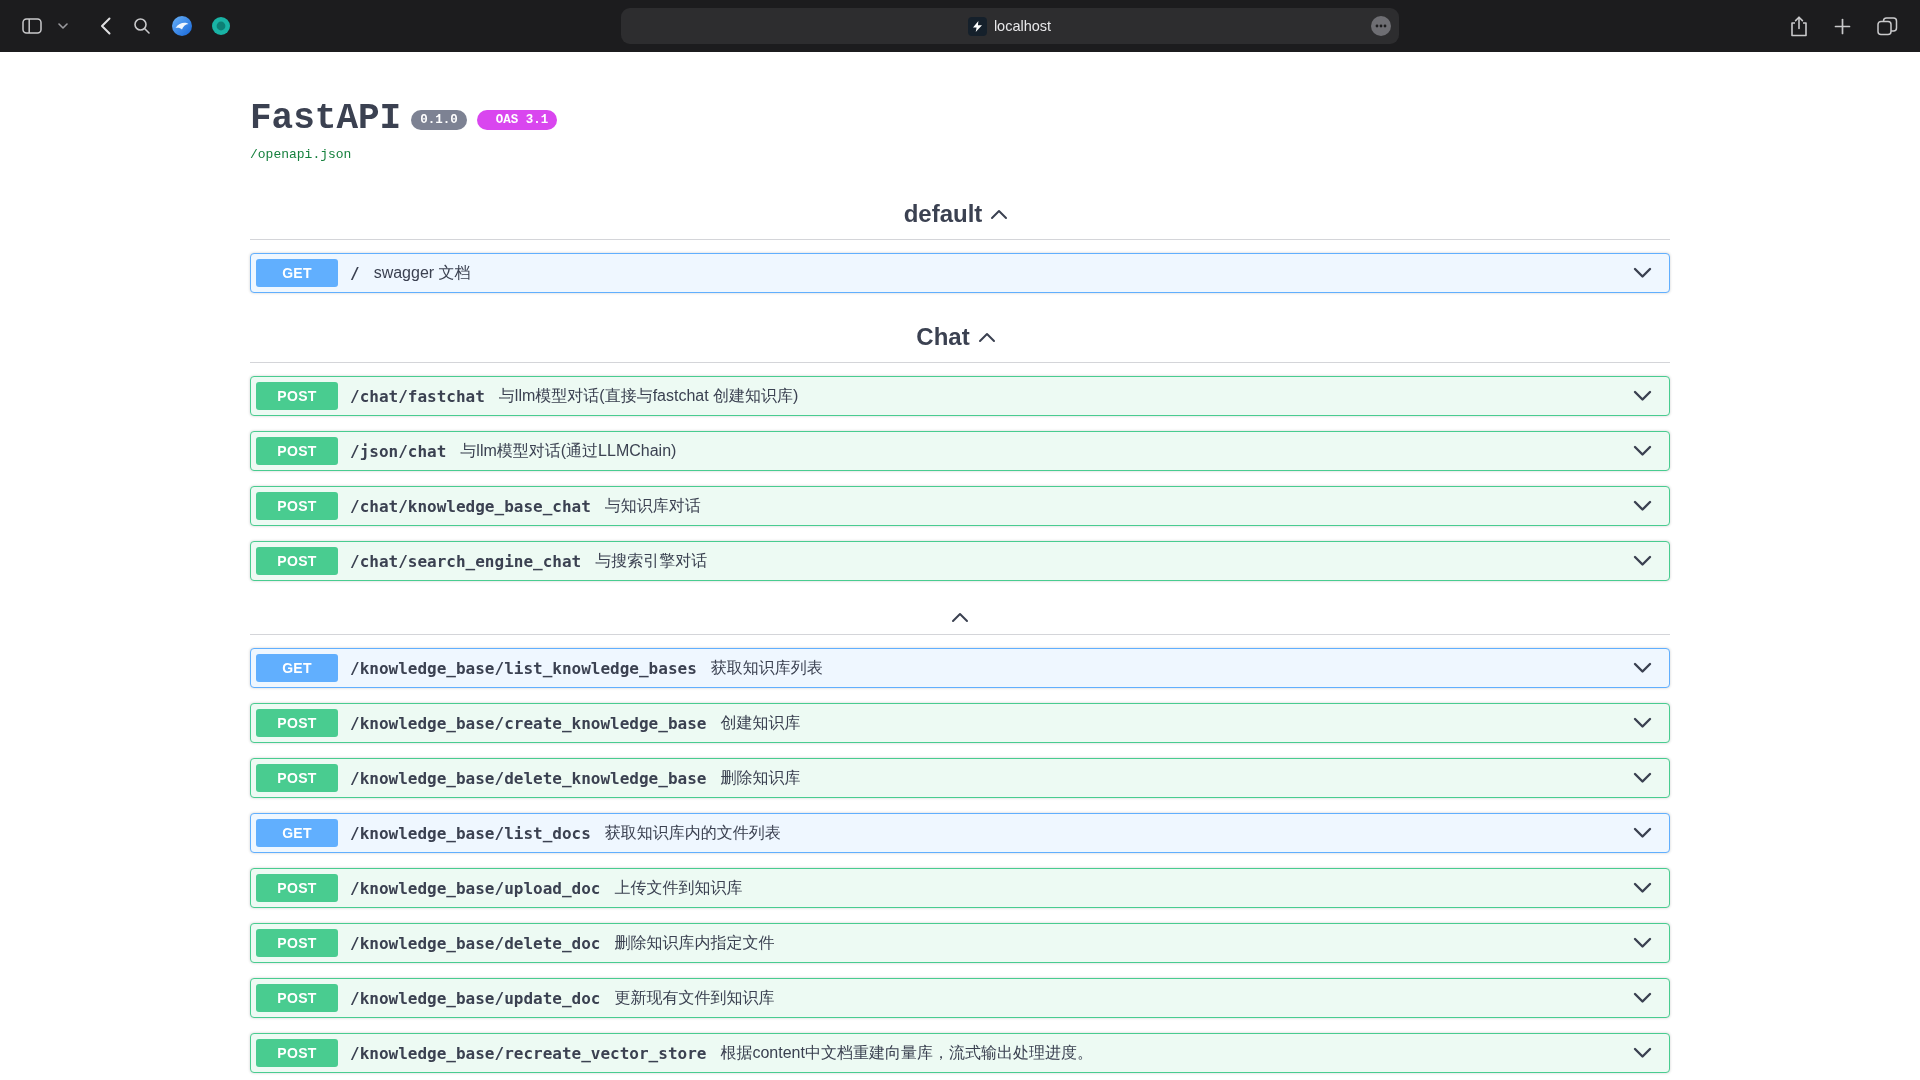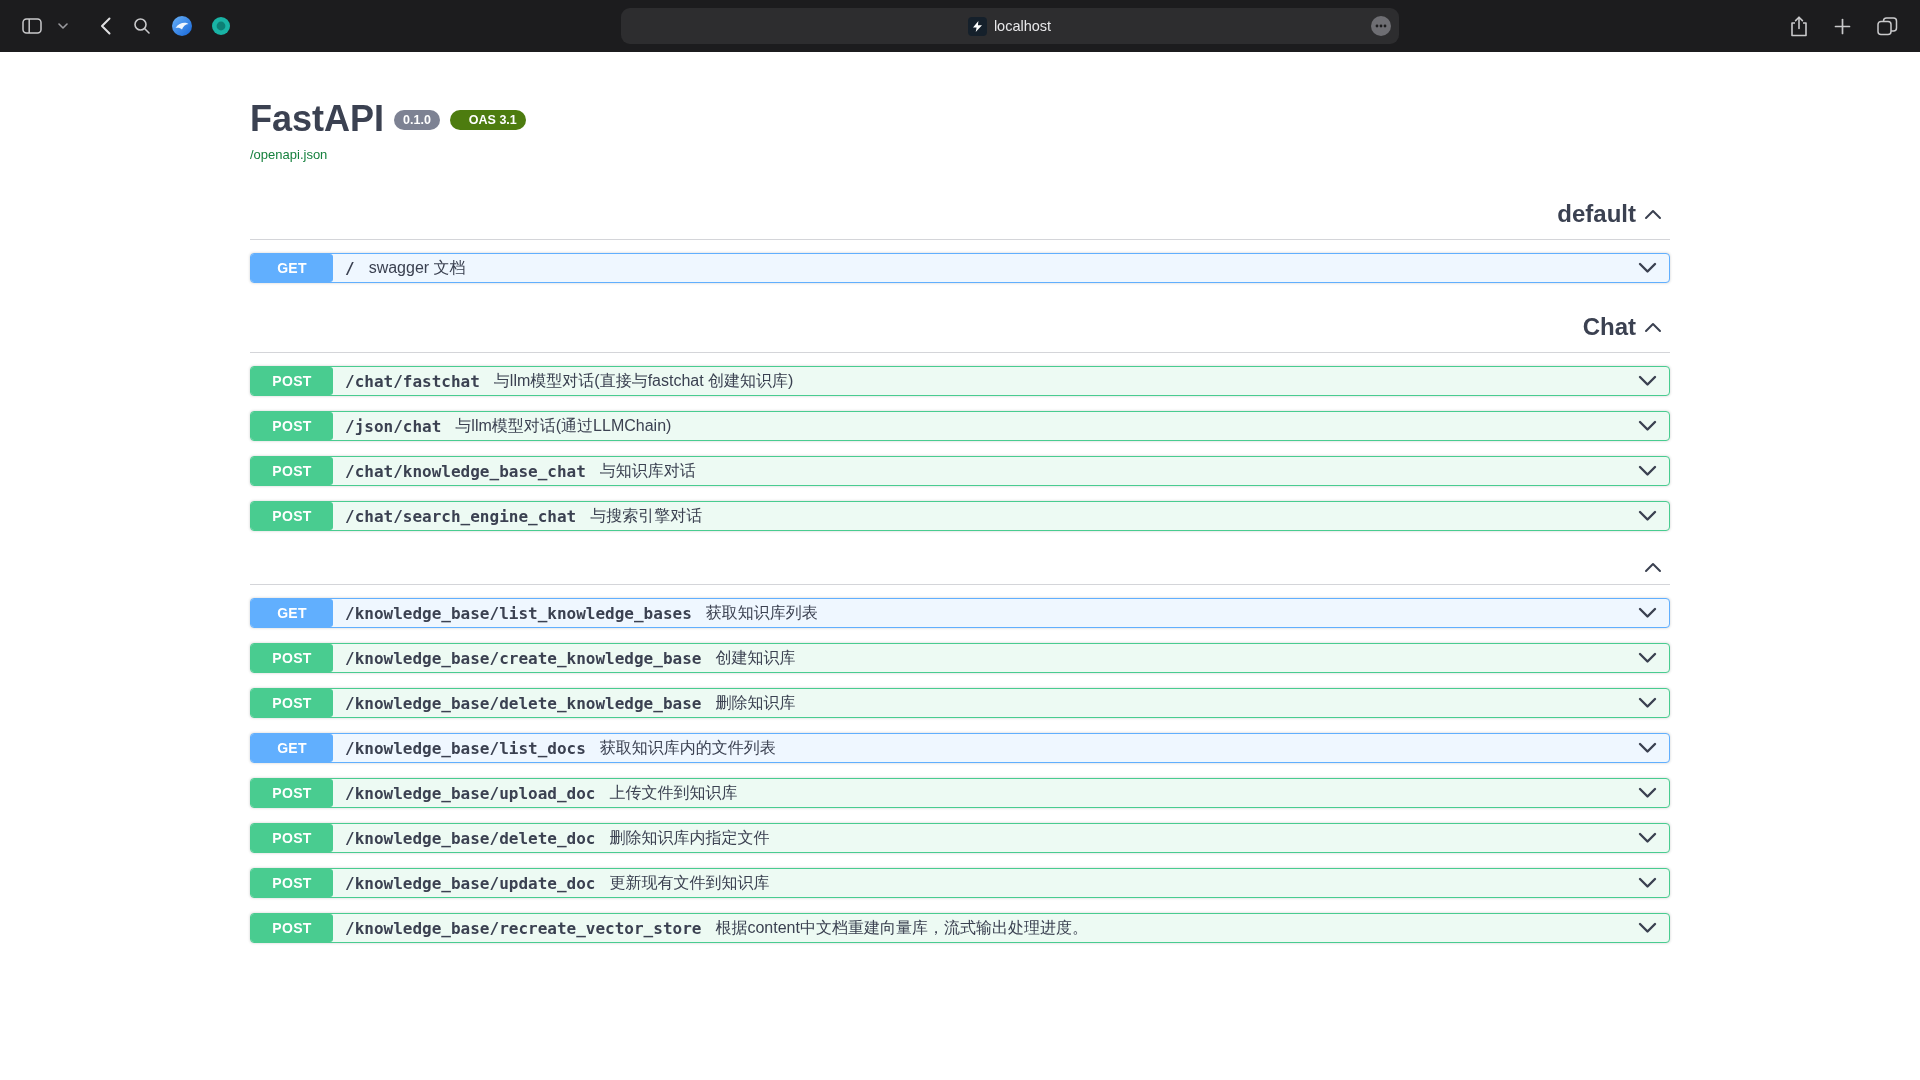--- a/index.html
+++ b/index.html
@@ -21,40 +21,40 @@
   .favicon { width:19px; height:19px; background:#15202b; border-radius:4px;
              display:inline-flex; align-items:center; justify-content:center; margin-right:7px; }
   .more-btn { position:absolute; right:8px; top:8px; width:20px; height:20px; border-radius:50%;
               background:#6e6e73; display:flex; align-items:center; justify-content:center; cursor:pointer; }
   .tb-right { display:flex; align-items:center; gap:14px; }
 
   
   .page { height:1028px; background:#ffffff; overflow:hidden; }
   .wrapper { max-width:1460px; margin:0 auto; padding:0 20px; }
 
-  .info { margin-top:46px; }
+  .info { margin-top:46px;font-family:Liberation Mono, monospace; }
   .api-title { font-size:36px; font-weight:700; color:#3b4151; display:flex;
                align-items:flex-start; gap:10px; line-height:1.15; }
   .badge { display:inline-block; font-size:12.5px; font-weight:700; color:#ffffff;
            border-radius:57px; padding:3px 9px; margin-top:12px; vertical-align:top; }
   .badge-version { background:#7d8293; }
-  .badge-oas { background:#4d7c0f;padding-left:19px; }
+  .badge-oas { background:#d946ef;padding-left:19px; }
   .spec-link { display:inline-block; margin-top:8px; font-size:13px; color:#15803d;
                text-decoration:none; cursor:pointer; }
 
   .sections { margin-top:22px; }
   .tag-section { margin-bottom:6px; }
-  .section-header { display:flex; align-items:center; justify-content:flex-end;
+  .section-header { display:flex; align-items:center; justify-content:center;
                     padding:15px 0 11px; border-bottom:1px solid rgba(59,65,81,.22);
                     margin-bottom:13px; cursor:pointer; }
   .section-title { font-size:24px; font-weight:700; color:#3b4151; }
   .section-chevron { padding:0 8px; display:flex; align-items:center; }
 
   .opblock { display:flex; align-items:center; border-radius:4px; margin-bottom:15px;
-             border:1px solid; box-shadow:0 0 3px rgba(0,0,0,.19); cursor:pointer; }
+             padding:5px; border:1px solid; box-shadow:0 0 3px rgba(0,0,0,.19); cursor:pointer; }
   .opblock.get  { background:#eff7ff; border-color:#61affe; }
   .opblock.post { background:#edfaf3; border-color:#49cc90; }
   .method-badge { min-width:82px; text-align:center; padding:6px 0; border-radius:3px;
                   color:#ffffff; font-weight:700; font-size:14px; letter-spacing:.3px; }
   .get  .method-badge { background:#61affe; }
   .post .method-badge { background:#49cc90; }
   .op-path { font-family:"DejaVu Sans Mono","Liberation Mono",monospace; font-weight:700;
              font-size:16px; color:#3b4151; margin-left:12px; white-space:nowrap; }
   .op-desc { font-size:16px; color:#3b4151; margin-left:14px; white-space:nowrap;
              overflow:hidden; text-overflow:ellipsis; }

